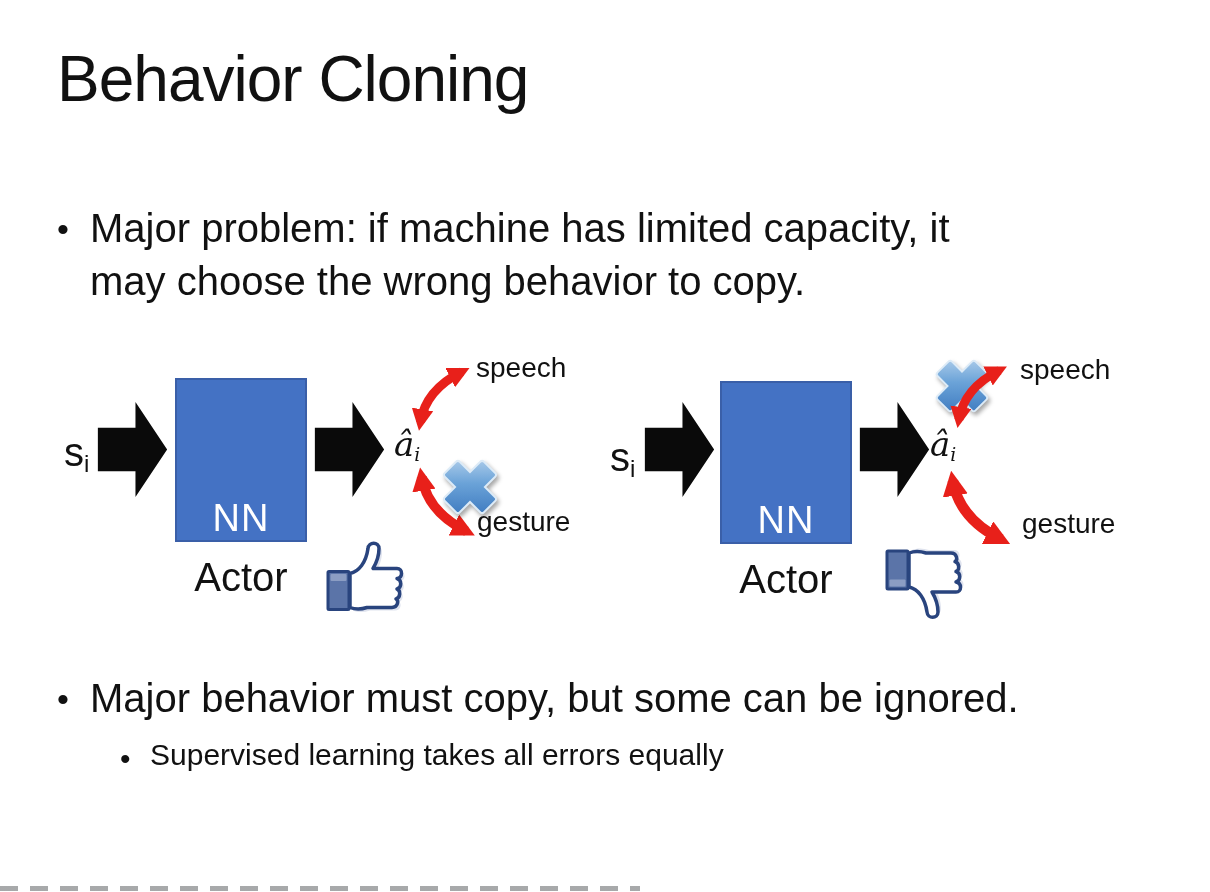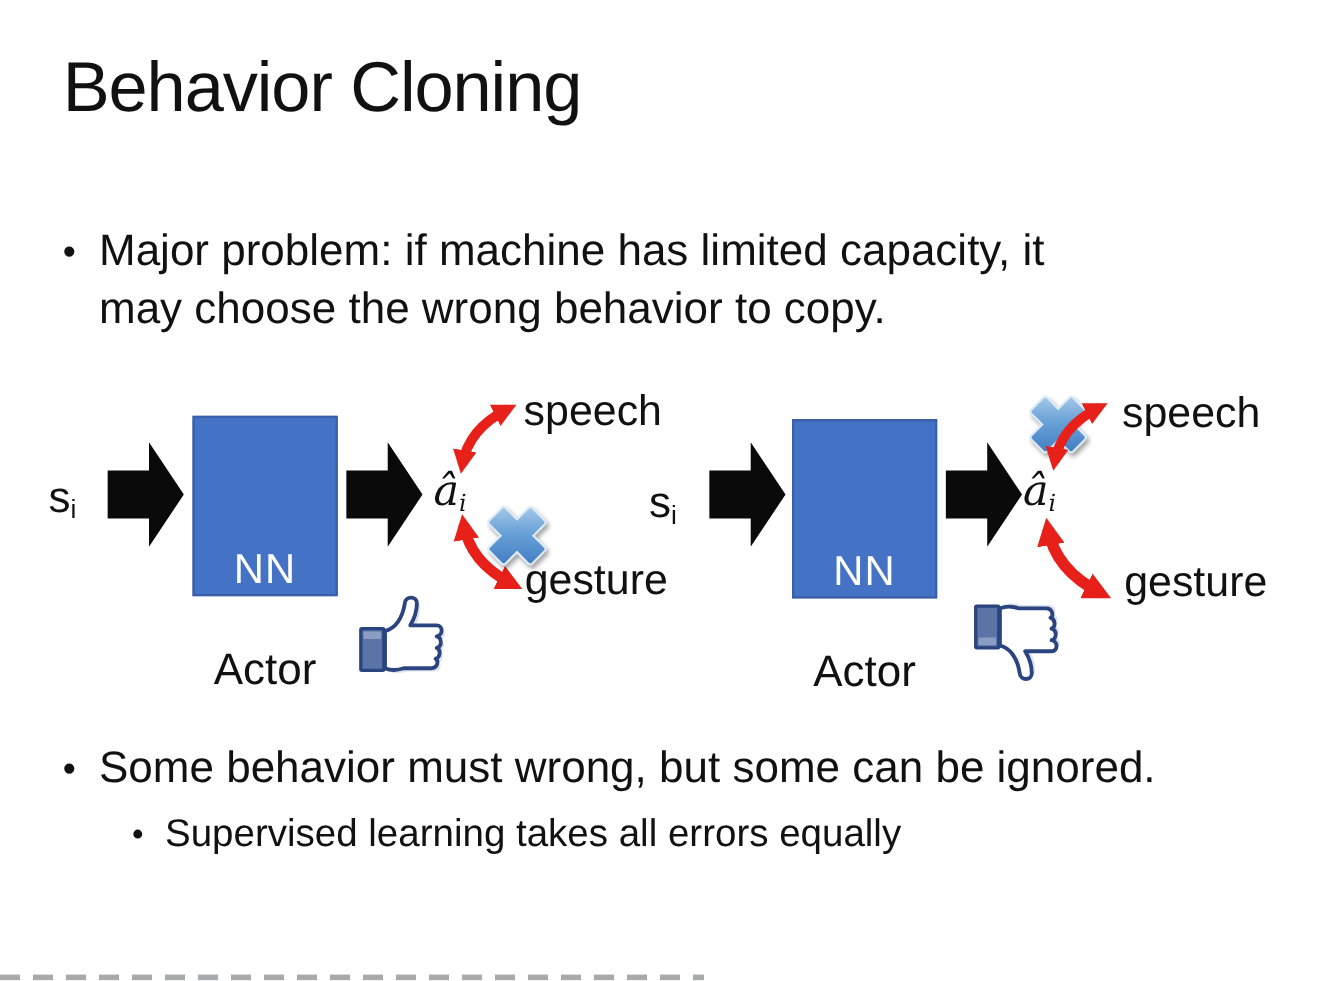--- a/index.html
+++ b/index.html
@@ -11,35 +11,35 @@
     color:var(--c-text,#111);
     overflow:hidden;
   }
   .abs{position:absolute;}
   .title{
     left:57px;top:42px;
     font-size:64px;font-weight:400;letter-spacing:-1px;
     color:var(--c-text,#111);
   }
   .body-text{font-size:40px;color:var(--c-text,#111);white-space:nowrap;}
-  .sub-text{font-size:35px;color:var(--c-text,#111);white-space:nowrap;}
+  .sub-text{font-size:30px;color:var(--c-text,#111);white-space:nowrap;}
   .marker{font-size:34px;color:var(--c-text,#111);}
   .nn-box{
     background:var(--c-nn-box-fill,#4472C4);
     border:2px solid var(--c-nn-box-border,#3a5fa8);
     box-sizing:border-box;
     display:flex;align-items:flex-end;justify-content:center;
   }
   .nn-label{color:var(--c-nn-text,#fff);font-size:38px;letter-spacing:1px;font-weight:400;}
-  .caption{font-size:40px;text-align:center;color:var(--c-text,#111);margin-top:32px;}
-  .state-label{font-size:40px;color:var(--c-text,#111);}
+  .caption{font-size:40px;text-align:center;color:var(--c-text,#111);}
+  .state-label{font-size:40px;color:var(--c-text,#111);margin-left:20px;}
   .sub{font-size:0.6em;vertical-align:-0.25em;}
-  .math{font-family:"DejaVu Serif", serif;font-style:italic;font-size:39px;color:#111;}
+  .math{font-family:"DejaVu Serif", serif;font-style:italic;font-size:34px;color:#111;}
   .math .sub{font-size:0.55em;}
-  .branch-label{font-size:39px;color:var(--c-text,#111);white-space:nowrap;}
+  .branch-label{font-size:28px;color:var(--c-text,#111);white-space:nowrap;}
   .blk-poly{fill:var(--c-arrow-black,#0a0a0a);}
   .red-stroke{stroke:var(--c-arrow-red,#E8201A);fill:none;stroke-width:10;stroke-linecap:butt;}
   .flip-v{transform:scaleY(-1);}
   .cross-x{filter:drop-shadow(2px 3px 2px rgba(0,0,0,0.35));}
   .thumb-stroke{fill:#ffffff;stroke:var(--c-thumb-navy,#29447E);stroke-width:3.5;stroke-linejoin:round;}
   .thumb-shadow{fill:var(--c-thumb-shadow,#DFE3EE);}
   .thumb-cuff{fill:var(--c-thumb-cuff,#5B74A8);stroke:var(--c-thumb-navy,#29447E);stroke-width:3;}
   .thumb-hl{fill:var(--c-thumb-highlight,#8B9DC3);}
   .bottom-dashes{
     left:0;top:886px;width:640px;height:5px;
@@ -149,20 +149,20 @@
 
     <svg class="abs flip-v" style="left:335px;top:192px" width="100" height="100" viewBox="0 0 100 94">
       <path class="thumb-shadow" transform="translate(3,3)" d="M29,76 L29,42 C38,40 45,31 47,17 C47.5,10 58,10 58,17 C58,26 55,32 52,37 L76,37 C82,37 82,46 76,47 C81,48.5 81,56 76,57.5 C80,59 79.5,66 75,67.5 C78,69 77,76 71,76 L46,76 C40,78 34,78 29,76 Z"></path>
       <path class="thumb-stroke" d="M29,76 L29,42 C38,40 45,31 47,17 C47.5,10 58,10 58,17 C58,26 55,32 52,37 L76,37 C82,37 82,46 76,47 C81,48.5 81,56 76,57.5 C80,59 79.5,66 75,67.5 C78,69 77,76 71,76 L46,76 C40,78 34,78 29,76 Z"></path>
       <rect class="thumb-cuff" x="7" y="40" width="21" height="38" rx="1"></rect>
       <rect class="thumb-hl" x="9.5" y="42.5" width="16" height="7" rx="1"></rect>
     </svg>
   </div>
 
   <span class="abs marker" style="left:57px;top:680px">•</span>
-  <span class="abs body-text" style="left:90px;top:676px">Some behavior must wrong, but some can be ignored.</span>
+  <span class="abs body-text" style="left:90px;top:676px">Major behavior must copy, but some can be ignored.</span>
 
   <span class="abs marker" style="left:120px;top:742px;font-size:30px">•</span>
   <span class="abs sub-text" style="left:150px;top:738px">Supervised learning takes all errors equally</span>
 
   <div class="abs bottom-dashes"></div>
 
 </div>
 
 </body></html>

